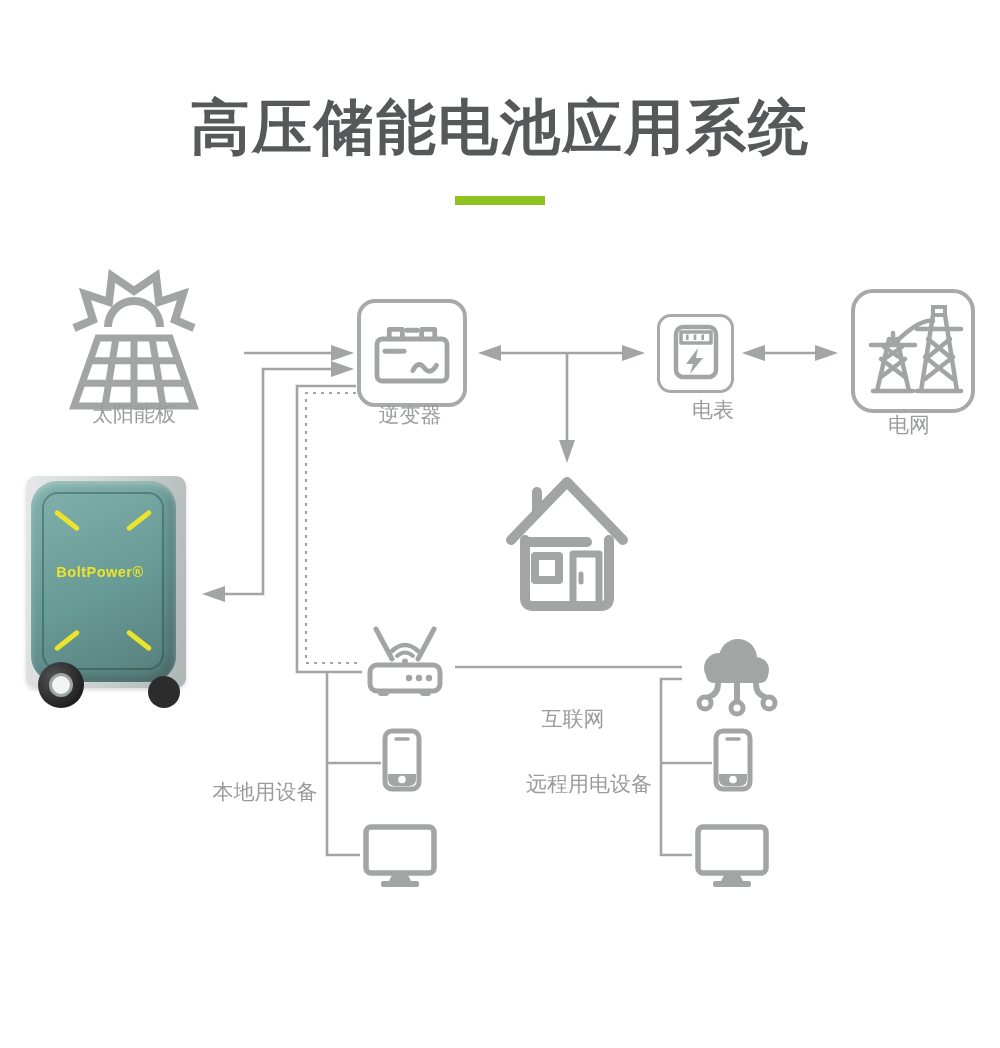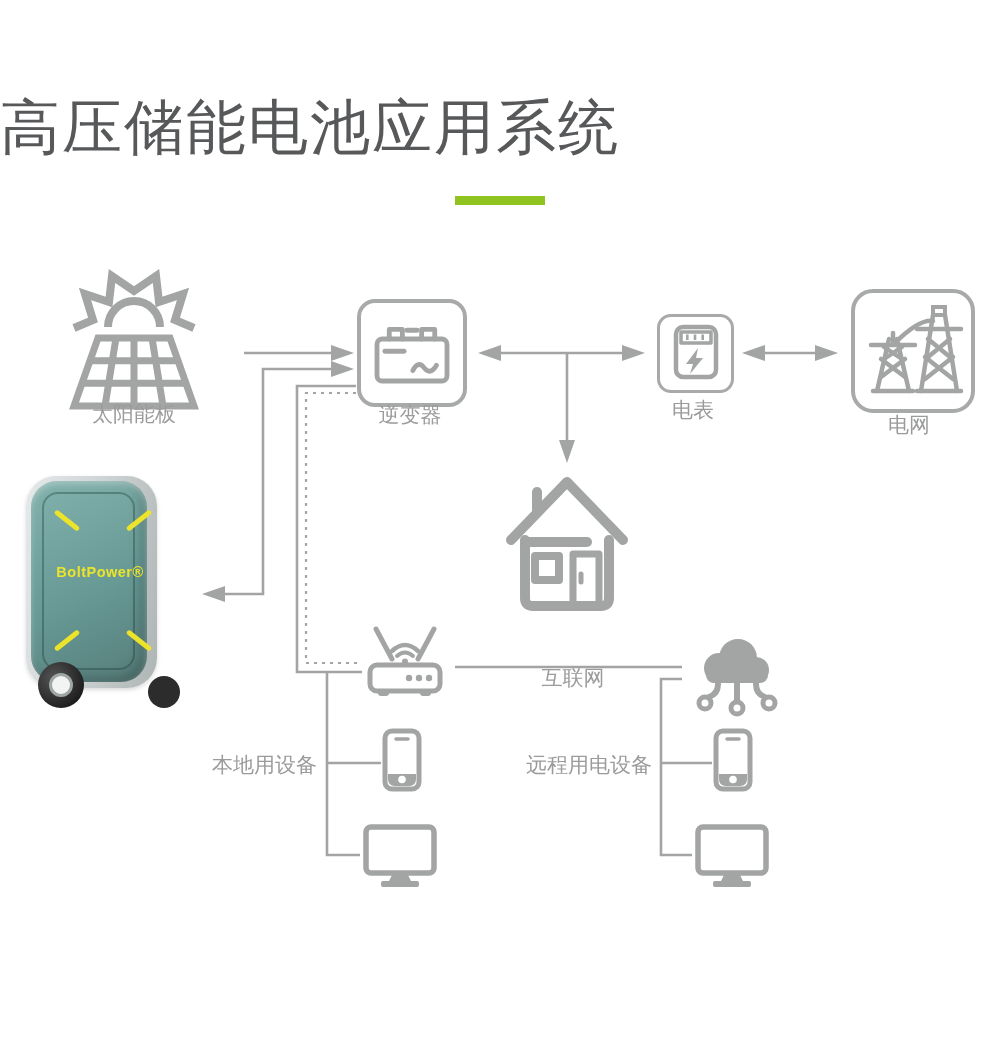--- a/index.html
+++ b/index.html
@@ -1,39 +1,39 @@
 <!DOCTYPE html>
 <html style="--accent: #8fc31f; --title-color: #57585a; --line-color: #a3a4a4; --label-color: #9a9b9b; --device-teal: #679995; --device-accent: #ece32b;"><head>
 <meta charset="utf-8">
 <style>
   html,body{margin:0;padding:0;background:#fff;}
   .stage{position:relative;width:1000px;height:1048px;background:#ffffff;overflow:hidden;
          font-family:"Liberation Sans","DejaVu Sans",sans-serif;}
   .abs{position:absolute;}
 
   
-  .page-title{left:0;top:86px;width:1000px;height:84px;line-height:84px;text-align:left;
-    font-size:60px;font-weight:400;letter-spacing:2px;color:var(--title-color,#57585a);}
+  .page-title{left:0;top:86px;width:1000px;height:84px;line-height:84px;text-align:center;
+    font-size:60px;font-weight:700;letter-spacing:2px;color:var(--title-color,#57585a);}
   .title-underline{left:455px;top:196px;width:90px;height:9px;background:var(--accent,#8fc31f);}
 
   
   .wires{left:0;top:0;pointer-events:none;}
   .wires path{fill:none;stroke:var(--line-color,#a3a4a4);stroke-width:2.6;}
   .wires path.dash{stroke-width:2.2;stroke-dasharray:3 5;}
   .wires polygon{fill:var(--line-color,#a3a4a4);stroke:none;}
 
   
   .node-box{border:4px solid #a8a9a9;border-radius:18px;background:#fff;
             display:flex;align-items:center;justify-content:center;}
   .licon{color:var(--line-color,#a3a4a4);display:block;}
   .diagram-label{font-size:21px;color:var(--label-color,#9a9b9b);text-align:center;}
 
   
   .product{left:24px;top:476px;width:168px;height:240px;}
-  .pd-body{position:absolute;left:2px;top:0;width:131px;height:212px;border-radius:30px;
+  .pd-body{position:absolute;left:2px;top:0;width:160px;height:212px;border-radius:10px;
     background:linear-gradient(100deg,#e6e9e9 0%,#cfd4d4 45%,#aeb5b5 100%);
     box-shadow:0 2px 4px rgba(0,0,0,.15);}
   .pd-face{position:absolute;left:5px;top:5px;right:10px;bottom:6px;border-radius:26px;
     background:linear-gradient(155deg,#83b2ad 0%,var(--device-teal,#679995) 55%,#567d7a 100%);
     box-shadow:inset 0 3px 6px rgba(255,255,255,.35), inset -7px -5px 12px rgba(0,0,0,.20);}
   .pd-line{position:absolute;left:16px;top:16px;right:22px;bottom:18px;border-radius:16px;
     border:2px solid rgba(22,54,50,.35);}
   .pd-slash{position:absolute;width:30px;height:5px;border-radius:3px;
     background:var(--device-accent,#ece32b);}
   .pd-slash.tl{left:26px;top:42px;transform:rotate(38deg);}
@@ -122,21 +122,21 @@
         <rect x="14" y="9" width="30" height="11" stroke-width="3.5"></rect>
       </g>
       <g fill="currentColor" stroke="none">
         <rect x="19" y="11.5" width="2.6" height="5.5"></rect>
         <rect x="26.7" y="11.5" width="2.6" height="5.5"></rect>
         <rect x="34.4" y="11.5" width="2.6" height="5.5"></rect>
         <polygon points="31,25 19,41 26,41 23,51 36,35 29,35"></polygon>
       </g>
     </svg>
   </div>
-  <div class="abs diagram-label" style="left:652px;top:396px;width:82px">电表</div>
+  <div class="abs diagram-label" style="left:672px;top:396px;width:82px">电表</div>
 
   <div class="abs node-box" style="left:851px;top:289px;width:116px;height:116px;border-radius:22px">
     <svg class="licon" width="104" height="104" viewBox="0 0 104 104">
       <g fill="none" stroke="currentColor" stroke-width="4.5" stroke-linecap="round">
         <path d="M16 92 L28 40 M48 92 L36 40"></path>
         <path d="M10 46 H54 M32 46 V34"></path>
         <path d="M20 78 L44 60 M44 78 L20 60"></path>
         <path d="M23 60 L41 48 M41 60 L23 48"></path>
         <path d="M12 92 H52"></path>
         <path d="M60 92 L72 16 M96 92 L84 16"></path>
@@ -191,55 +191,55 @@
     </g>
     <g fill="currentColor" stroke="none">
       <circle cx="43" cy="38.5" r="3"></circle>
       <circle cx="47" cy="55" r="3.2"></circle>
         <circle cx="57" cy="55" r="3.2"></circle>
         <circle cx="67" cy="55" r="3.2"></circle>
       <rect x="16" y="67" width="11" height="6" rx="3"></rect>
       <rect x="58" y="67" width="11" height="6" rx="3"></rect>
     </g>
   </svg>
-  <div class="abs diagram-label" style="left:518px;top:664px;width:110px">互联网</div>
+  <div class="abs diagram-label" style="left:518px;top:705px;width:110px">互联网</div>
 
   <svg class="abs licon" style="left:692px;top:628px" width="90" height="92" viewBox="0 0 90 92">
     <g fill="currentColor" stroke="none">
       <circle cx="27" cy="40" r="15"></circle>
       <circle cx="46" cy="30" r="19"></circle>
       <circle cx="64" cy="42" r="13"></circle>
       <rect x="14" y="38" width="62" height="17" rx="8"></rect>
     </g>
     <g fill="none" stroke="currentColor" stroke-width="6" stroke-linecap="round">
       <path d="M26 56 Q26 66 17 69"></path>
       <path d="M45 56 V72"></path>
       <path d="M64 56 Q64 66 73 69"></path>
     </g>
     <g fill="#ffffff" stroke="currentColor" stroke-width="5">
       <circle cx="13" cy="75" r="6"></circle>
       <circle cx="45" cy="80" r="6"></circle>
       <circle cx="77" cy="75" r="6"></circle>
     </g>
   </svg>
 
-  <div class="abs diagram-label" style="left:212px;top:751px;width:106px;text-align:left">本地用设备</div>
+  <div class="abs diagram-label" style="left:212px;top:778px;width:106px;text-align:center">本地用设备</div>
   <svg class="abs licon" style="left:382px;top:728px" width="40" height="64" viewBox="0 0 40 64">
     <rect x="3" y="3" width="34" height="58" rx="7" fill="none" stroke="currentColor" stroke-width="5"></rect>
     <path d="M14 11 H26" stroke="currentColor" stroke-width="3.5" stroke-linecap="round"></path>
     <path d="M6 46 H34 V51 Q34 58 27 58 H13 Q6 58 6 51 Z" fill="currentColor"></path>
     <circle cx="20" cy="51.5" r="3.8" fill="#ffffff"></circle>
   </svg>
   <svg class="abs licon" style="left:363px;top:824px" width="74" height="64" viewBox="0 0 74 64">
     <rect x="3" y="3" width="68" height="46" rx="5" fill="none" stroke="currentColor" stroke-width="5.5"></rect>
     <path d="M30 49 H44 L48 57 H26 Z" fill="currentColor"></path>
     <rect x="18" y="57" width="38" height="6" rx="2" fill="currentColor"></rect>
   </svg>
 
-  <div class="abs diagram-label" style="left:526px;top:751px;width:126px;text-align:left">远程用电设备</div>
+  <div class="abs diagram-label" style="left:526px;top:770px;width:126px;text-align:left">远程用电设备</div>
   <svg class="abs licon" style="left:713px;top:728px" width="40" height="64" viewBox="0 0 40 64">
     <rect x="3" y="3" width="34" height="58" rx="7" fill="none" stroke="currentColor" stroke-width="5"></rect>
     <path d="M14 11 H26" stroke="currentColor" stroke-width="3.5" stroke-linecap="round"></path>
     <path d="M6 46 H34 V51 Q34 58 27 58 H13 Q6 58 6 51 Z" fill="currentColor"></path>
     <circle cx="20" cy="51.5" r="3.8" fill="#ffffff"></circle>
   </svg>
   <svg class="abs licon" style="left:695px;top:824px" width="74" height="64" viewBox="0 0 74 64">
     <rect x="3" y="3" width="68" height="46" rx="5" fill="none" stroke="currentColor" stroke-width="5.5"></rect>
     <path d="M30 49 H44 L48 57 H26 Z" fill="currentColor"></path>
     <rect x="18" y="57" width="38" height="6" rx="2" fill="currentColor"></rect>

